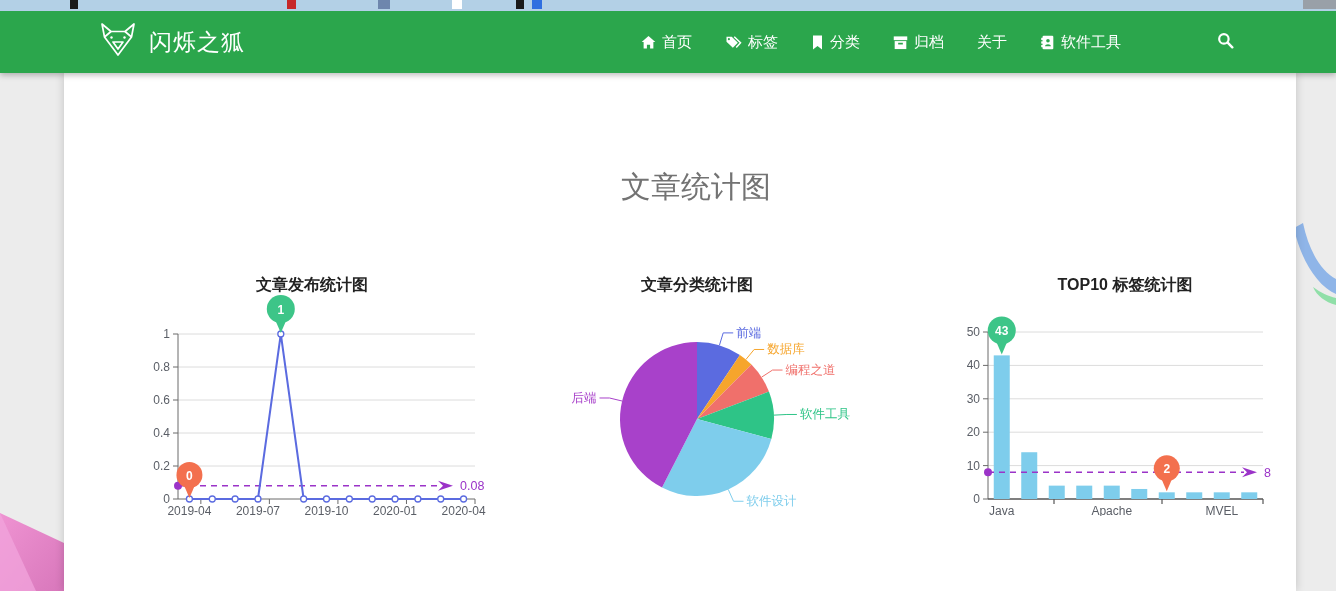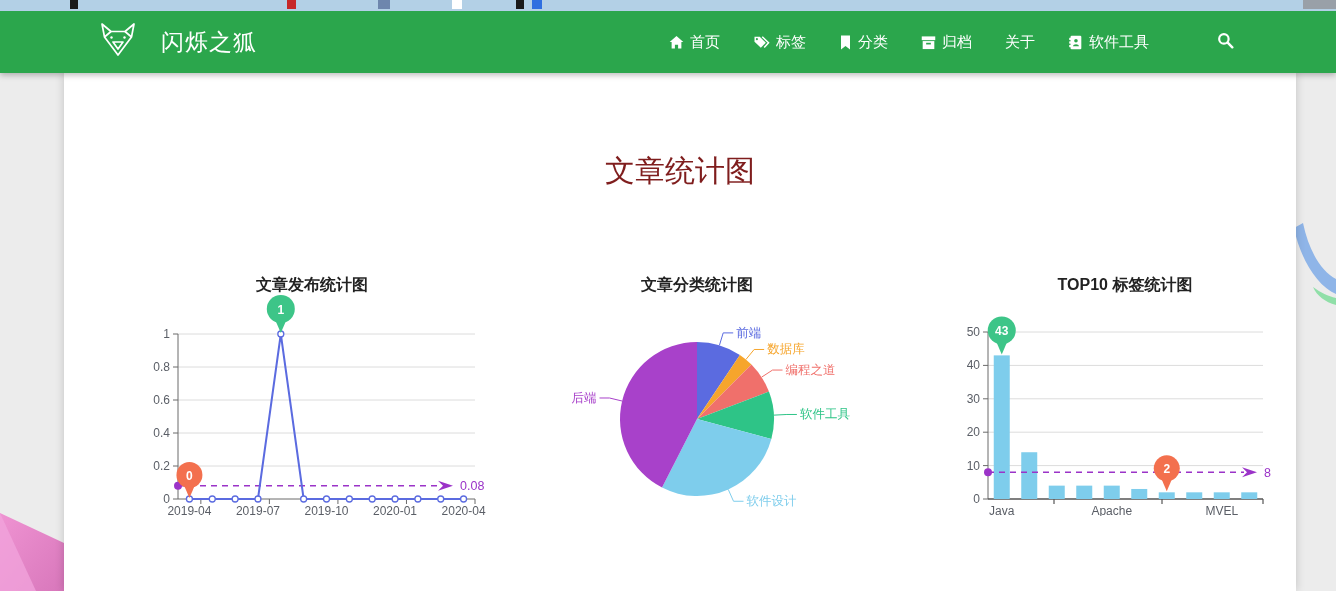--- a/index.html
+++ b/index.html
@@ -6,32 +6,32 @@
   body{
     width:1336px;height:591px;position:relative;overflow:hidden;
     background:#ececec;font-family:"Liberation Sans","DejaVu Sans",sans-serif;
   }
   .browser-strip{position:absolute;left:0;top:0;width:1336px;height:11px;background:#b3d0e6;z-index:6;}
   .frag{position:absolute;top:0;height:9px;}
   .navbar{
     position:absolute;left:0;top:11px;width:1336px;height:62px;background:#2ba64c;
     display:flex;align-items:center;z-index:5;box-shadow:0 2px 6px rgba(0,0,0,.28);
   }
-  .brand{display:flex;align-items:center;gap:23px;margin-left:98px;color:#fff;cursor:pointer;text-decoration:none;}
+  .brand{display:flex;align-items:center;gap:11px;margin-left:98px;color:#fff;cursor:pointer;text-decoration:none;}
   .brand-text{font-size:23px;letter-spacing:1px;}
-  .nav-menu{margin-left:auto;margin-right:68px;display:flex;align-items:center;gap:33px;}
+  .nav-menu{margin-left:auto;margin-right:96px;display:flex;align-items:center;gap:33px;}
   .nav-item{display:flex;align-items:center;gap:6px;color:#fff;font-size:15px;cursor:pointer;text-decoration:none;white-space:nowrap;}
   .nav-item .nav-ic{display:flex;align-items:center;}
   .search-btn{display:flex;align-items:center;background:none;border:none;padding:0;cursor:pointer;}
   .card{
     position:absolute;left:64px;top:73px;width:1232px;height:518px;background:#fff;
     box-shadow:0 0 9px rgba(0,0,0,.18);z-index:2;
   }
   .page-title{position:absolute;left:0;top:78px;width:100%;text-align:center;
-    font-size:30px;font-weight:500;color:#7f1d1d;margin:0;}
+    font-size:30px;font-weight:500;color:#737373;margin:16px;}
   figure.chart{margin:16px;position:absolute;}
   #line-chart-fig{left:60px;top:177px;}
   #pie-chart-fig{left:464px;top:177px;text-align:center;}
   #bar-chart-fig{left:868px;top:177px;}
   svg.chart-svg text{font-family:"Liberation Sans","DejaVu Sans",sans-serif;}
   .ribbon{position:absolute;z-index:1;}
 </style>
 </head>
 <body>
 

